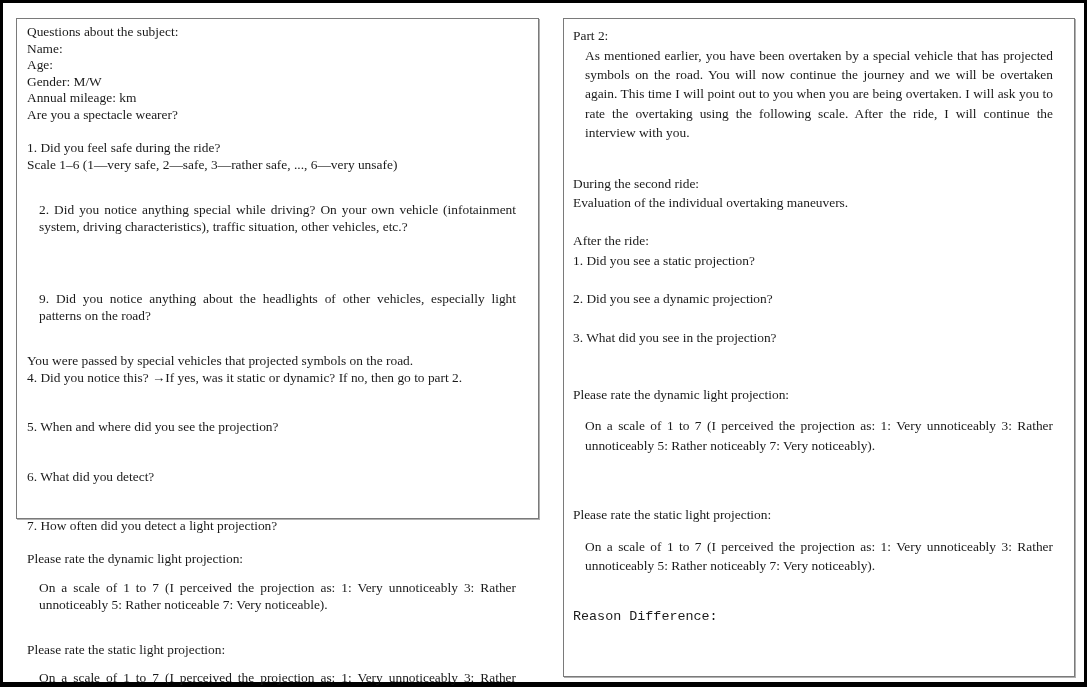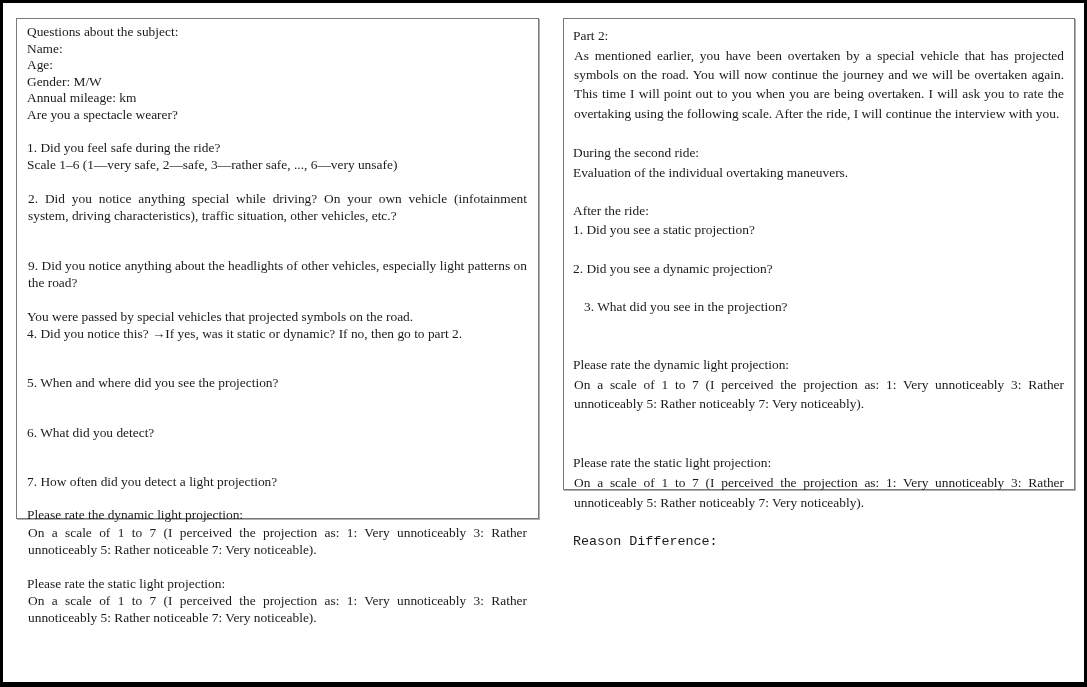--- a/index.html
+++ b/index.html
@@ -20,23 +20,23 @@
     .panel {
       position: absolute;
       box-sizing: border-box;
       border: 1px solid #7a7a7a;
       box-shadow: 1px 1px 0 #b0b0b0;
       background: #fff;
       font-size: 13.4px;
       line-height: 16.6px;
     }
     .panel.left { left: 13px; top: 15px; width: 523px; height: 501px; padding: 5px 10px 0 10px; }
-    .panel.right { left: 560px; top: 15px; width: 512px; height: 472px; padding: 9px 9px 0 9px; }
+    .panel.right { left: 560px; top: 15px; width: 512px; height: 659px; padding: 9px 9px 0 9px; }
     .line { display: block; margin: 0; white-space: nowrap; }
-    .para { display: block; margin: 1px; text-align: justify; }
+    .para { display: block; margin: 12px; text-align: justify; }
     .gap-s { height: 16.6px; }
   </style>
 </head>
 <body>
 
 <div class="frame">
 
   <div class="panel left">
     <span class="line">Questions about the subject:</span>
     <span class="line">Name:</span>
@@ -73,21 +73,21 @@
     <p class="para" style="line-height: 19.4px; margin-top: 1px;">As mentioned earlier, you have been overtaken by a special vehicle that has projected symbols on the road. You will now continue the journey and we will be overtaken again. This time I will point out to you when you are being overtaken. I will ask you to rate the overtaking using the following scale. After the ride, I will continue the interview with you.</p>
     <div style="height: 19px;"></div>
     <span class="line" style="line-height: 19.4px;">During the second ride:</span>
     <span class="line" style="line-height: 19.4px;">Evaluation of the individual overtaking maneuvers.</span>
     <div style="height: 19px;"></div>
     <span class="line" style="line-height: 19.4px;">After the ride:</span>
     <span class="line" style="line-height: 19.4px;">1. Did you see a static projection?</span>
     <div style="height: 19px;"></div>
     <span class="line" style="line-height: 19.4px;">2. Did you see a dynamic projection?</span>
     <div style="height: 19px;"></div>
-    <span class="line" style="line-height: 19.4px; margin-left: 11px;">3. What did you see in the projection?</span>
+    <span class="line" style="line-height: 19.4px;">3. What did you see in the projection?</span>
     <div style="height: 38px;"></div>
     <span class="line" style="line-height: 19.4px;">Please rate the dynamic light projection:</span>
     <p class="para" style="line-height: 19.4px;">On a scale of 1 to 7 (I perceived the projection as: 1: Very unnoticeably 3: Rather unnoticeably 5: Rather noticeably 7: Very noticeably).</p>
     <div style="height: 38px;"></div>
     <span class="line" style="line-height: 19.4px;">Please rate the static light projection:</span>
     <p class="para" style="line-height: 19.4px;">On a scale of 1 to 7 (I perceived the projection as: 1: Very unnoticeably 3: Rather unnoticeably 5: Rather noticeably 7: Very noticeably).</p>
     <div style="height: 19px;"></div>
     <span class="line" style="line-height: 19.4px; font-family: Liberation Mono, monospace;">Reason Difference:</span>
   </div>
 

